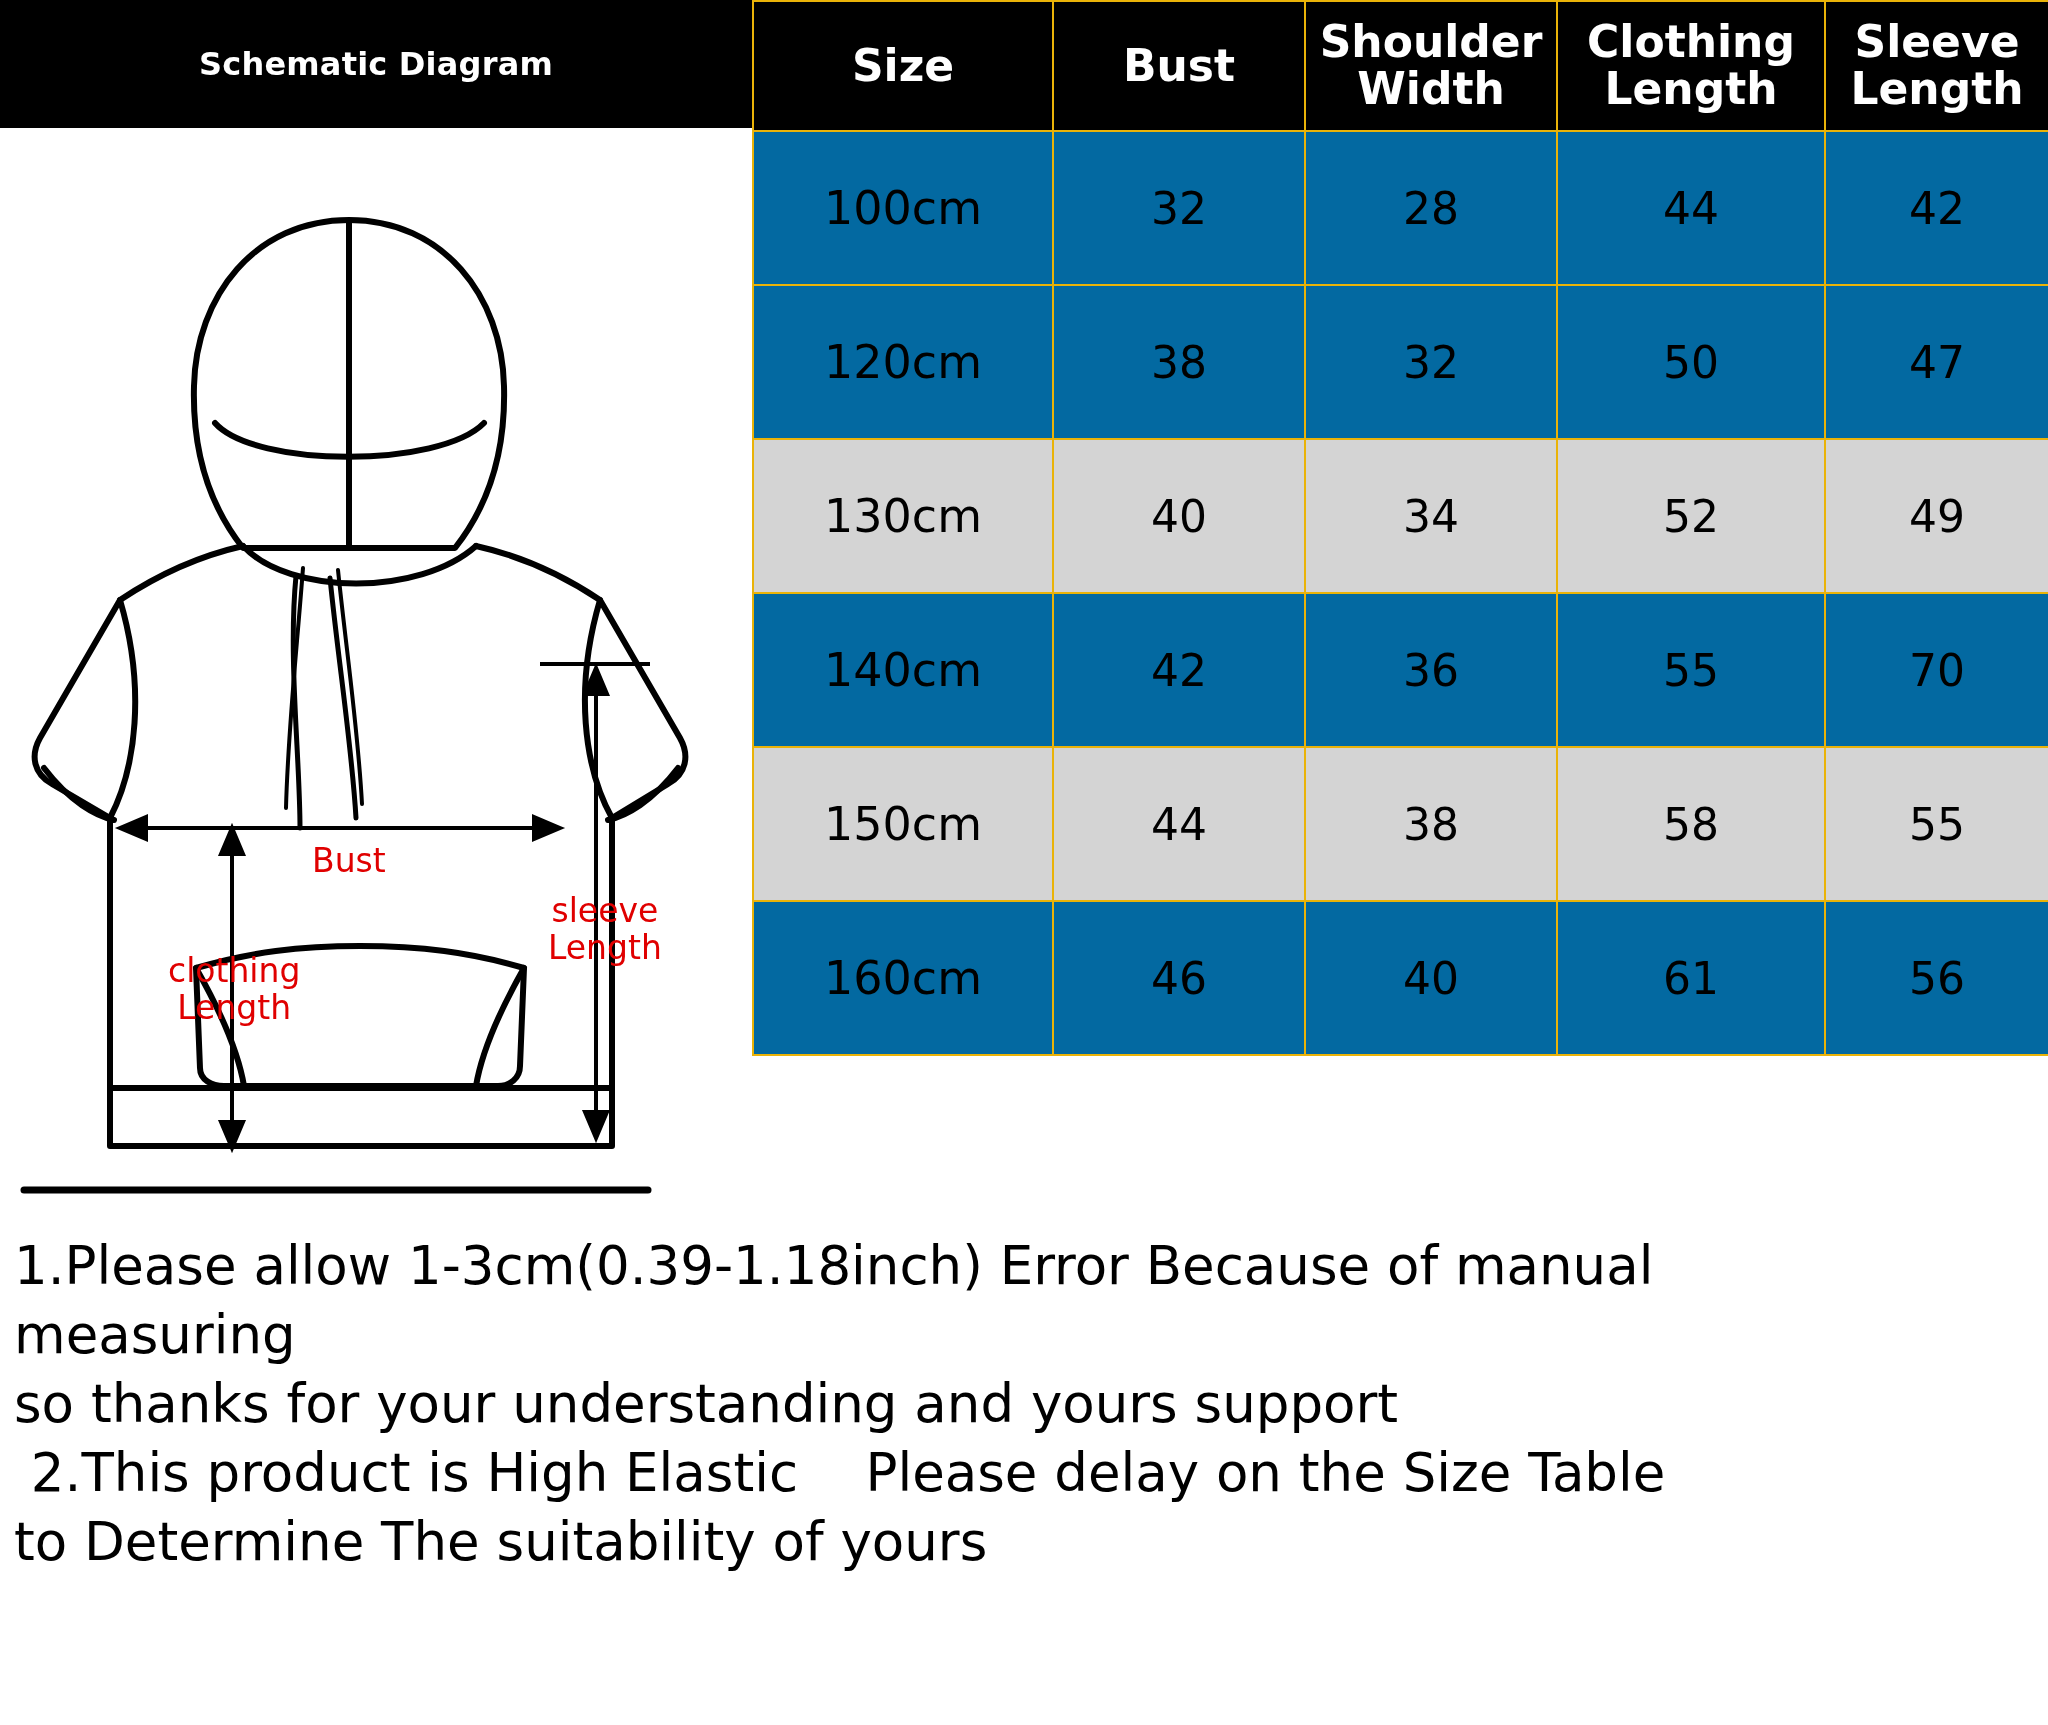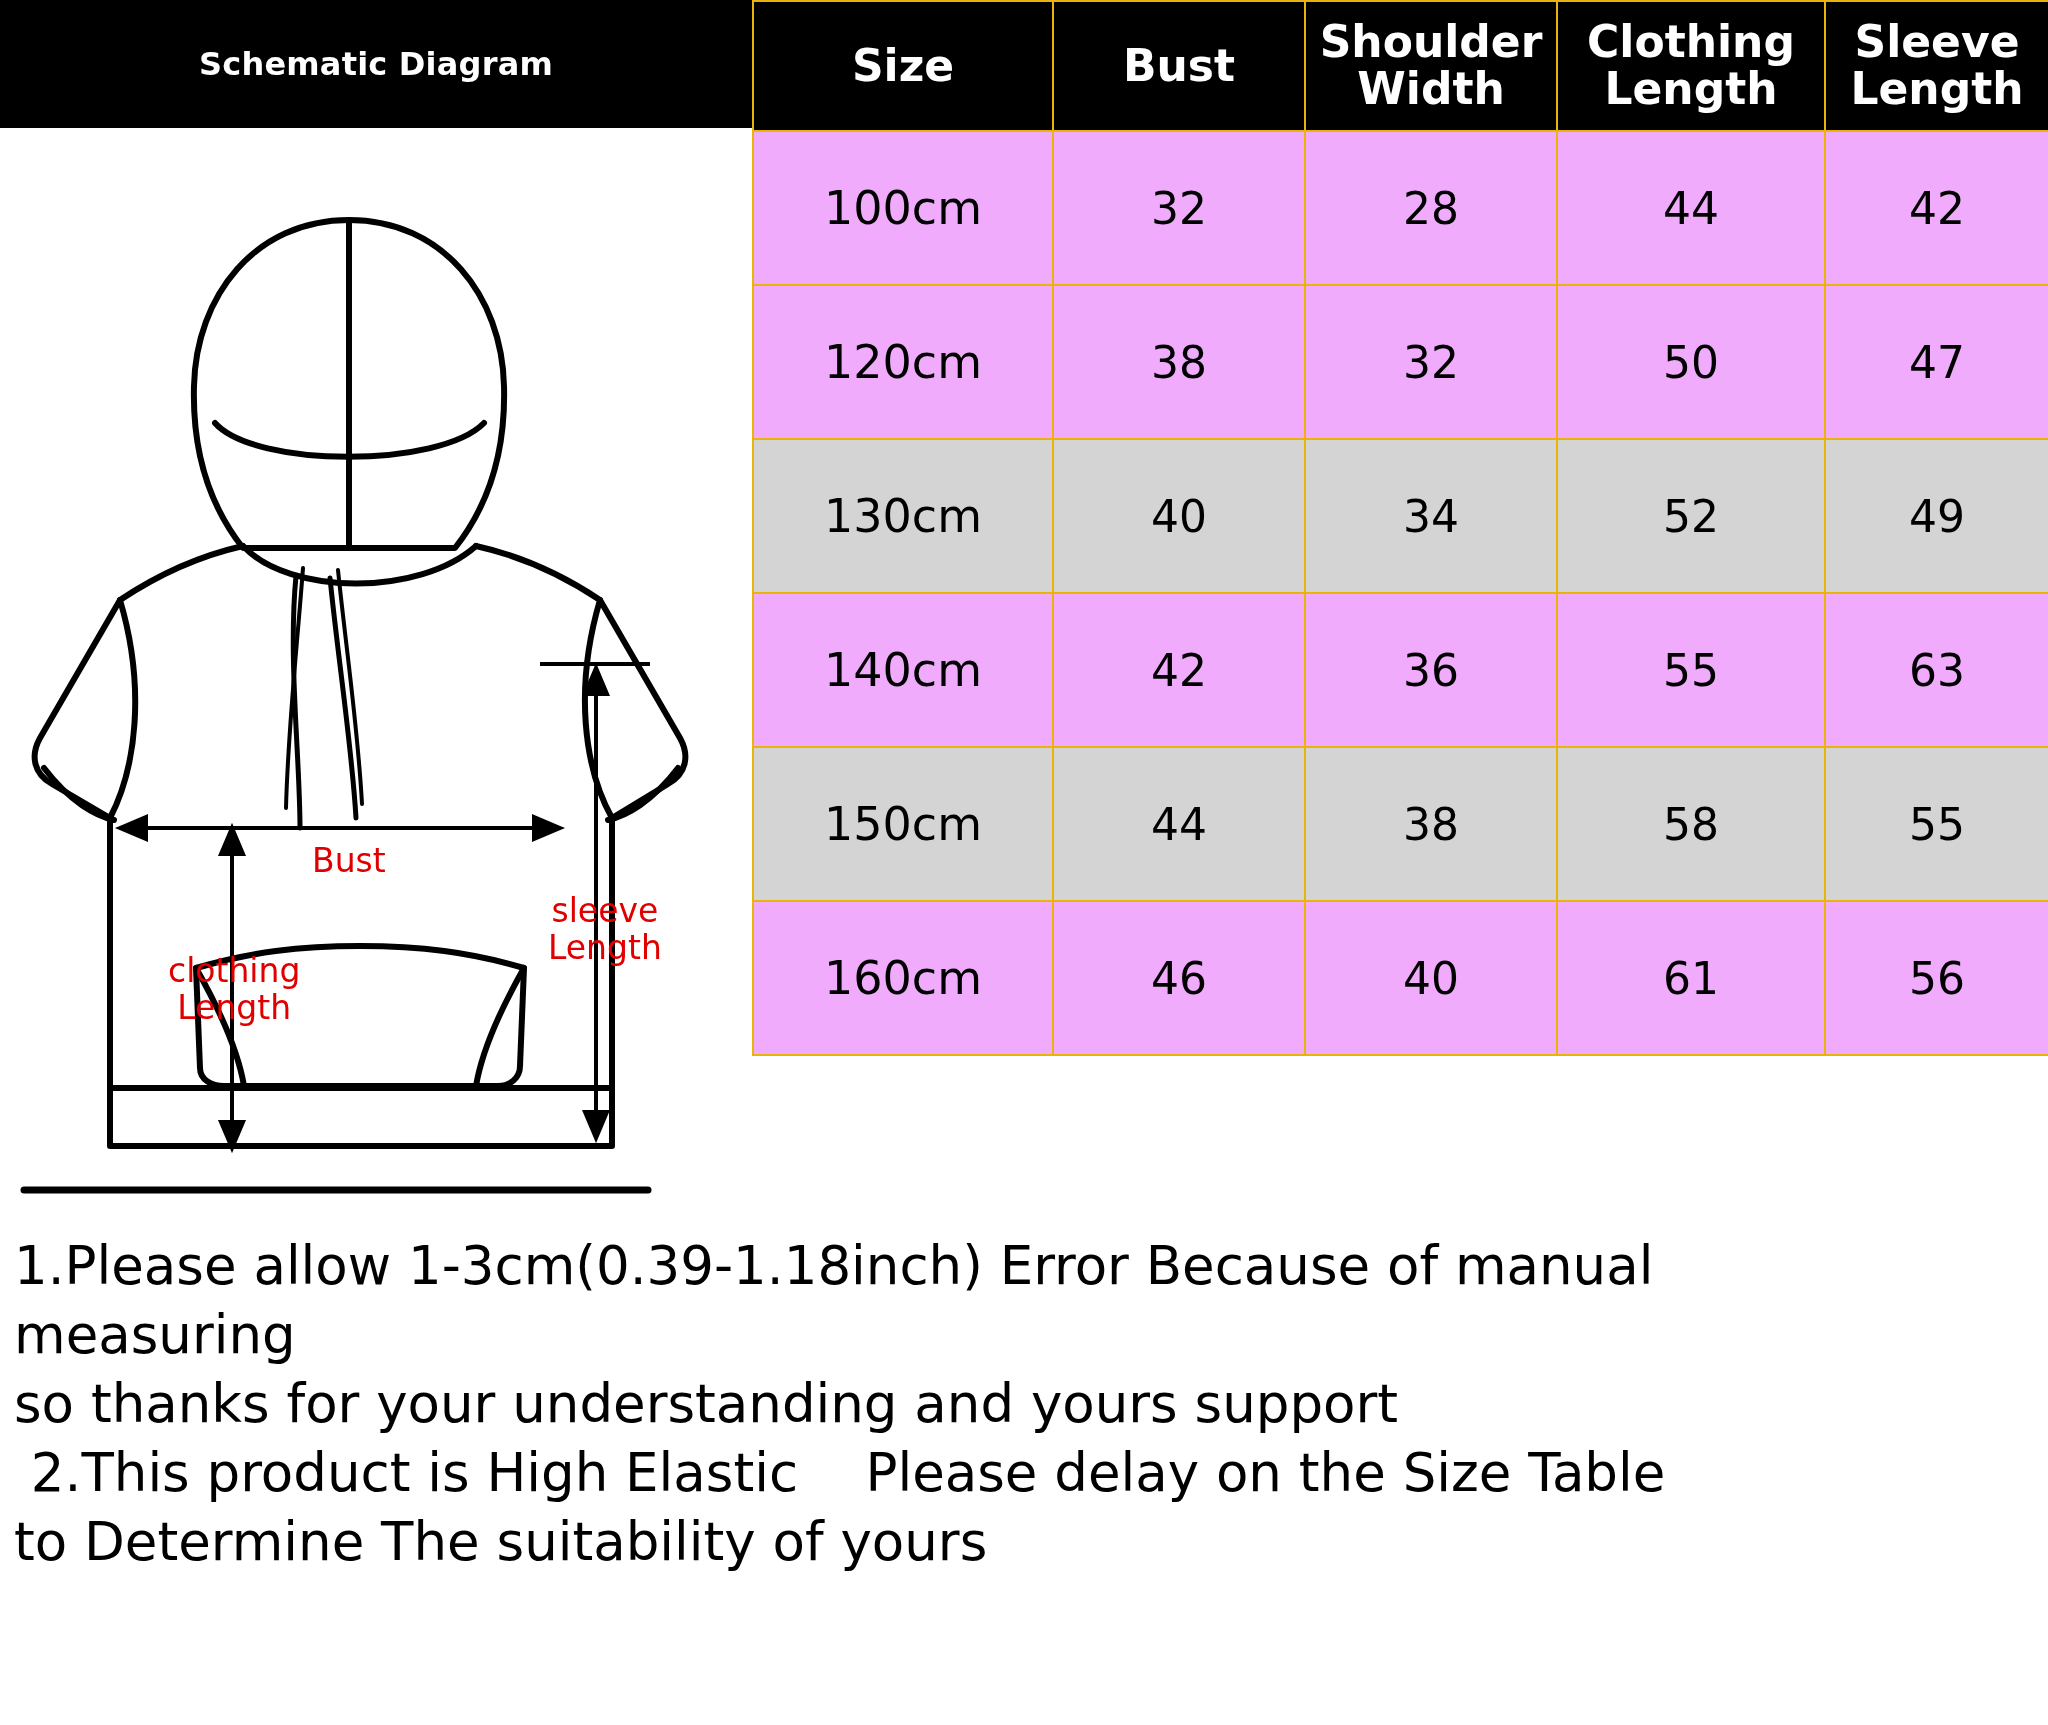--- a/index.html
+++ b/index.html
@@ -86,21 +86,21 @@
   table.size-table thead th {
     background: #000;
     color: #fff;
     height: 128px;
     font-weight: bold;
     line-height: 1.06;
   }
   table.size-table tbody td {
     height: 152px;
     color: #000;
-    background: #f0abfc;
+    background: #0369a1;
   }
   table.size-table tbody tr.alt td {
     background: #d4d4d4;
   }
   table.size-table tbody td.size-cell {
     font-size: 46px;
   }
   .col-size     { width: 300px; }
   .col-bust     { width: 252px; }
   .col-shoulder { width: 252px; }
@@ -237,21 +237,21 @@
             <td>40</td>
             <td>34</td>
             <td>52</td>
             <td>49</td>
           </tr>
           <tr>
             <td class="size-cell">140cm</td>
             <td>42</td>
             <td>36</td>
             <td>55</td>
-            <td>63</td>
+            <td>70</td>
           </tr>
           <tr class="alt">
             <td class="size-cell">150cm</td>
             <td>44</td>
             <td>38</td>
             <td>58</td>
             <td>55</td>
           </tr>
           <tr>
             <td class="size-cell">160cm</td>

